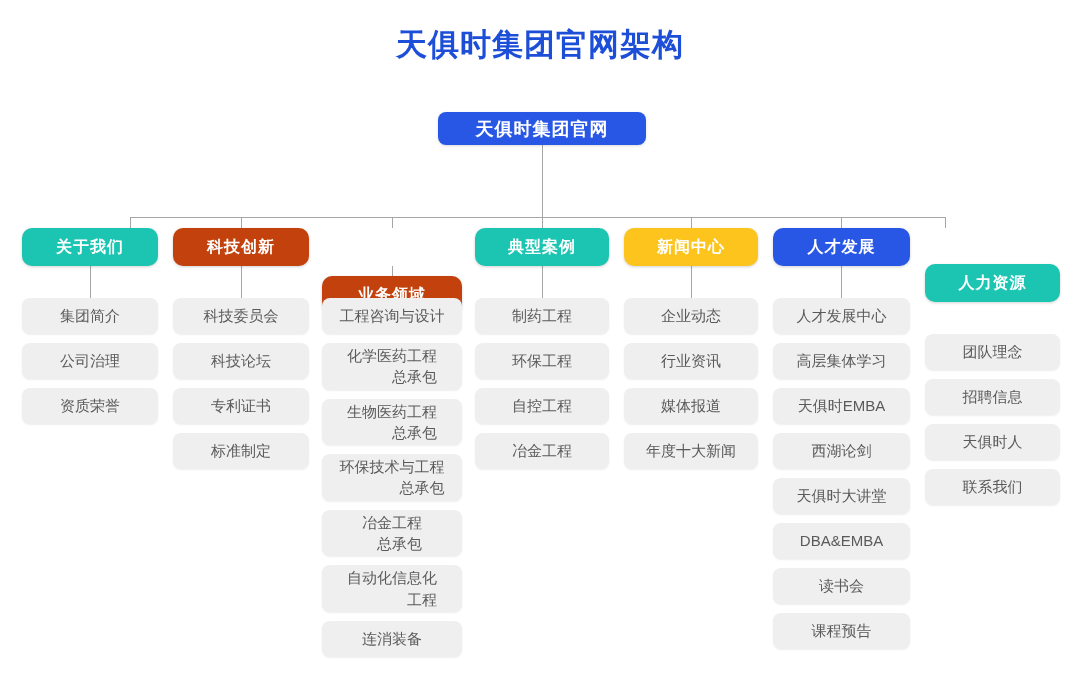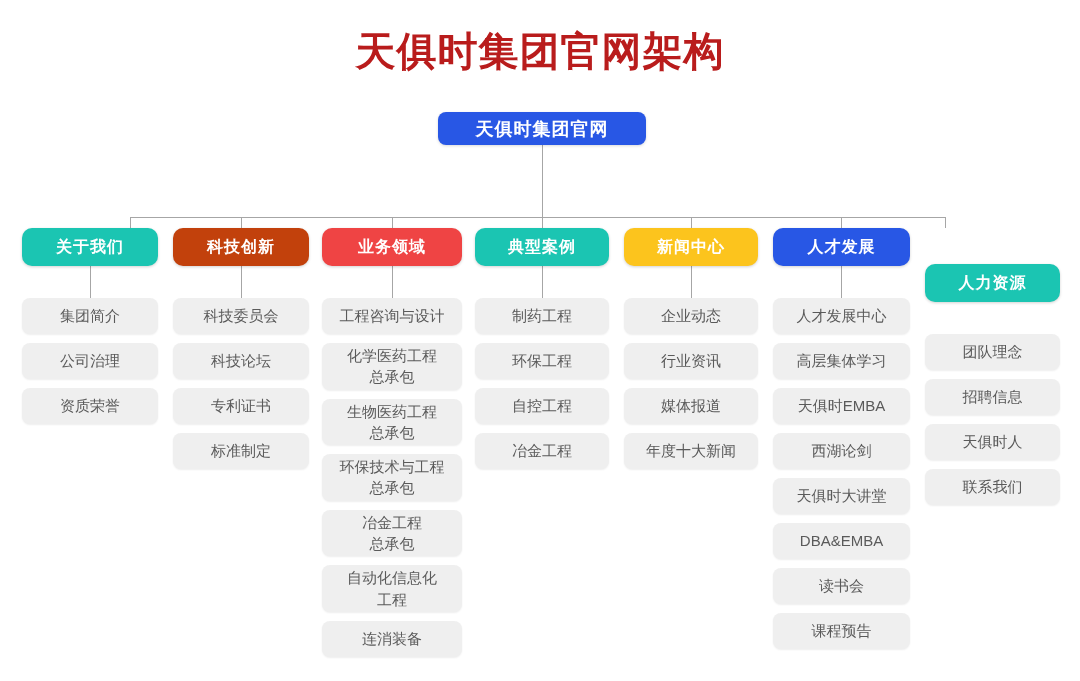--- a/index.html
+++ b/index.html
@@ -2,21 +2,21 @@
 <html><head>
 <meta charset="utf-8">
 <style>
   html,body{margin:0;padding:0;background:#ffffff;}
   body{font-family:"Liberation Sans","DejaVu Sans",sans-serif;}
   .stage{
     position:relative;width:1080px;height:681px;background:#ffffff;overflow:hidden;
   }
   .page-title{
     position:absolute;top:24px;left:0;width:1080px;text-align:center;
-    font-size:40px;font-weight:800;color:#b91c1c;letter-spacing:1px;
+    font-size:31px;font-weight:800;color:#1d4ed8;letter-spacing:1px;
   }
   .root-node{
     position:absolute;left:438px;top:112px;width:208px;height:33px;
     border-radius:8px;display:flex;align-items:center;justify-content:center;
     color:#ffffff;font-size:18px;font-weight:700;letter-spacing:1px;
     box-shadow:0 1px 3px rgba(0,0,0,0.15);
   }
   .connectors{position:absolute;left:0;top:0;width:1080px;height:681px;pointer-events:none;}
   .branch-col{position:absolute;top:228px;border-radius:7px;}
   .col0{left:22px;width:136px;}
@@ -32,21 +32,21 @@
     box-shadow:0 1px 3px rgba(0,0,0,0.18);
   }
   .children{
     position:absolute;top:70px;left:0;right:0;
     display:flex;flex-direction:column;gap:9px;
   }
   .child{
     background:#efefef;border-radius:8px;min-height:36px;
     display:flex;align-items:center;justify-content:center;
     padding:2px 6px;box-sizing:border-box;
-    color:#5a5a5a;font-size:15px;line-height:1.42;text-align:center;
+    color:#5a5a5a;font-size:15px;line-height:1.42;text-align:right;
     white-space:pre-line;
     box-shadow:0 1px 2px rgba(0,0,0,0.07);
   }
 </style>
 </head>
 <body>
 
 <div class="stage">
 
   <div class="page-title">天俱时集团官网架构</div>
@@ -84,21 +84,21 @@
     <div class="hdr" style="background: #c2410c;">科技创新</div>
     <div class="children">
         <div class="child">科技委员会</div>
         <div class="child">科技论坛</div>
         <div class="child">专利证书</div>
         <div class="child">标准制定</div>
       </div>
   </div>
 
   <div class="branch-col col2">
-    <div class="hdr" style="background: #ef4444;">业务领域</div>
+    <div class="hdr" style="background: #c2410c; margin-top: 48px;">业务领域</div>
     <div class="children">
         <div class="child">工程咨询与设计</div>
         <div class="child">化学医药工程
 总承包</div>
         <div class="child">生物医药工程
 总承包</div>
         <div class="child">环保技术与工程
 总承包</div>
         <div class="child">冶金工程
 总承包</div>

